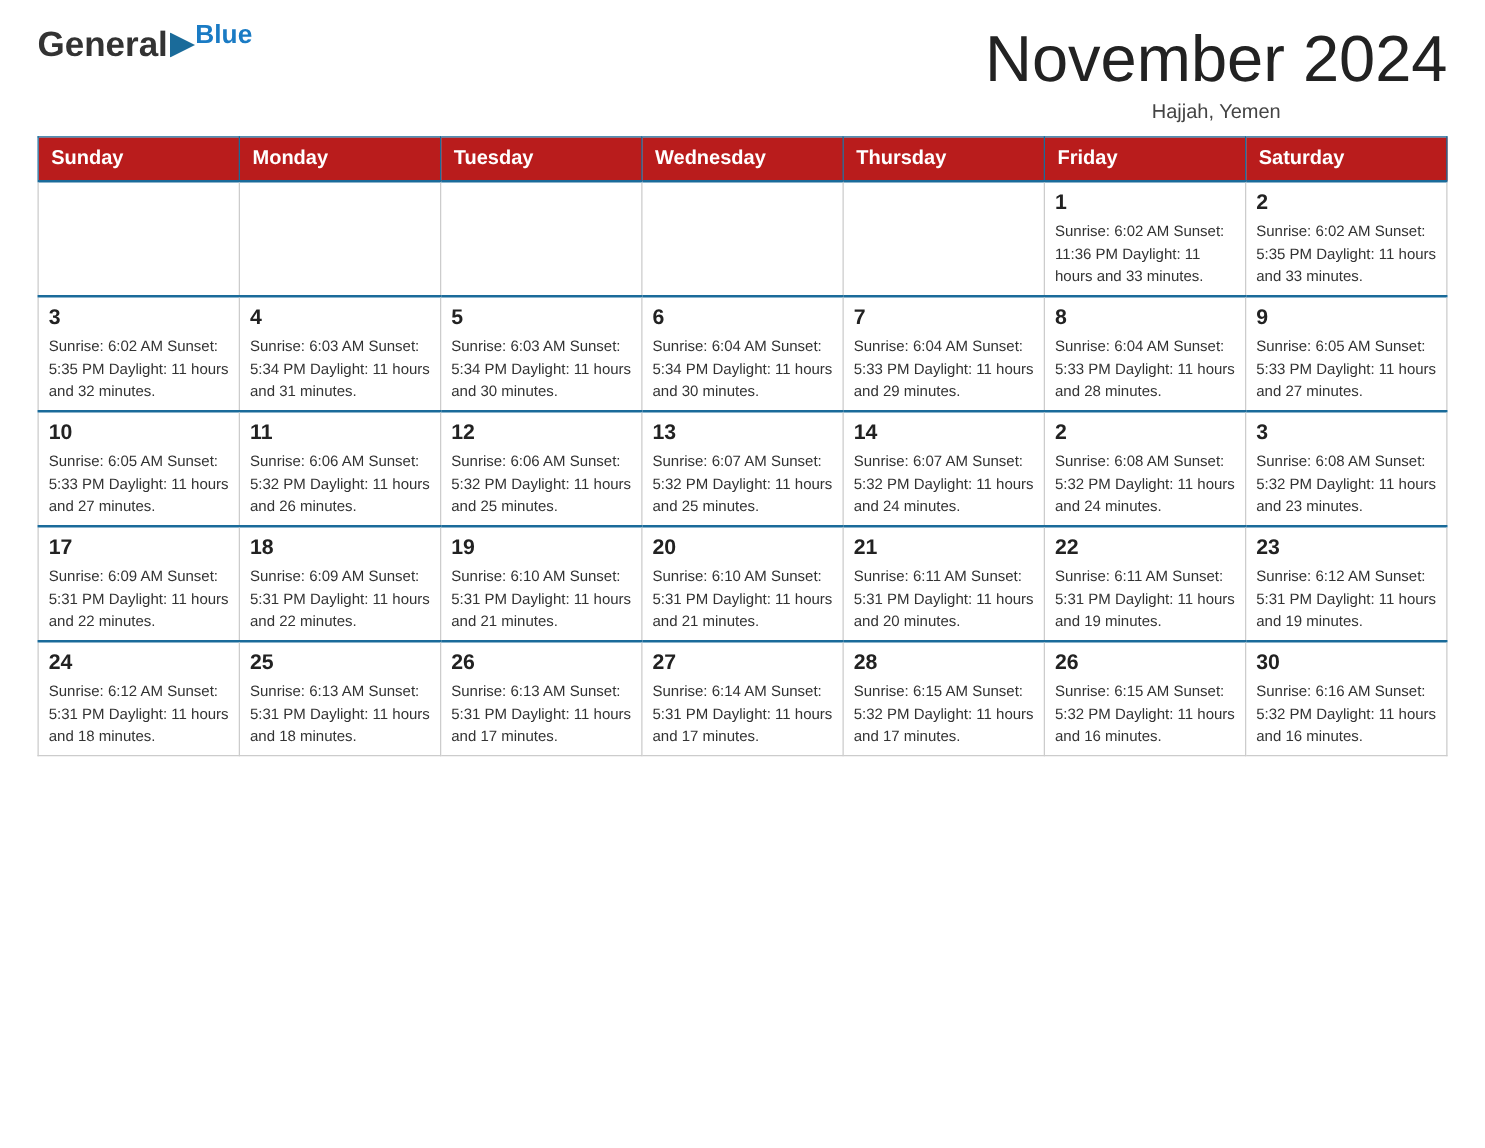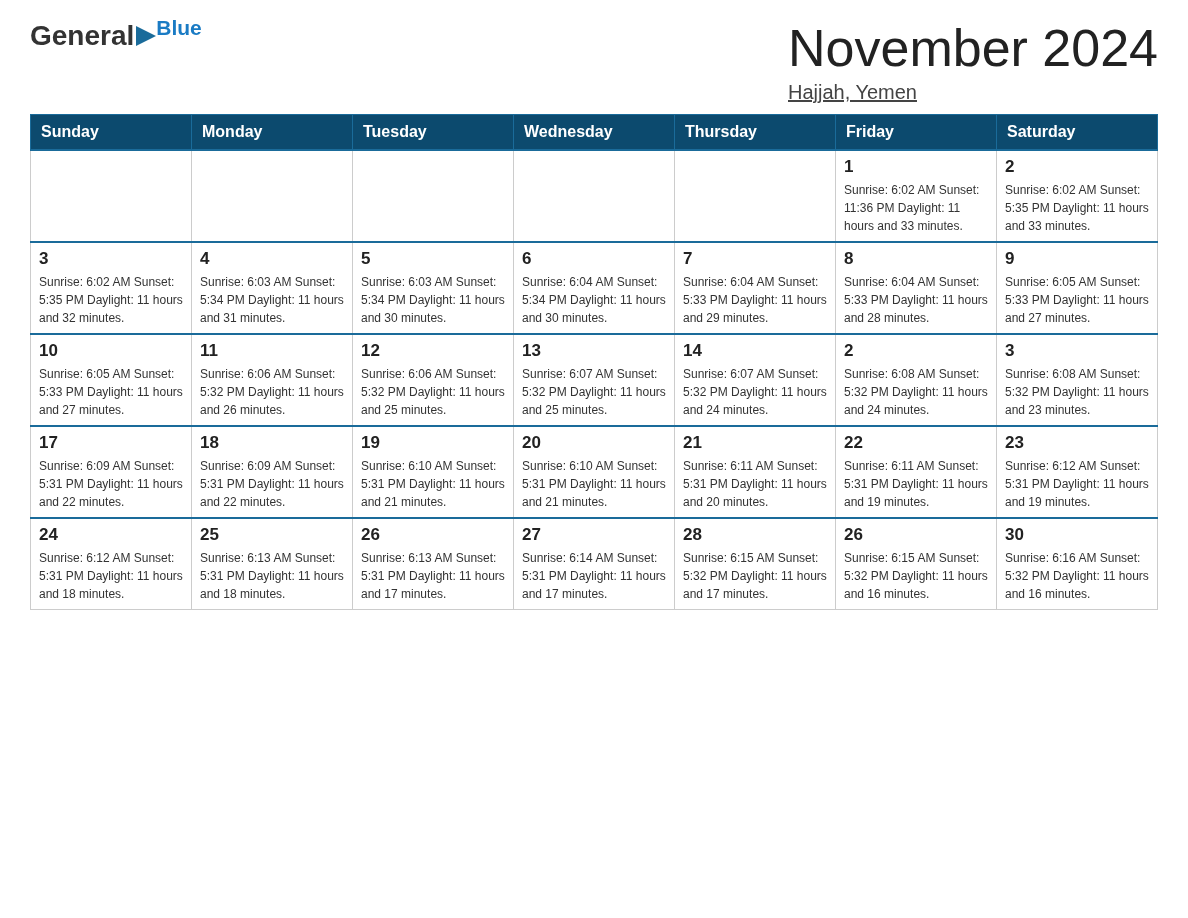--- a/index.html
+++ b/index.html
@@ -30,41 +30,40 @@
       align-items: center;
     }
     .logo-line2 {
       color: #1a7bc4;
       font-size: 21px;
       font-weight: bold;
       text-align: right;
       margin-top: -4px;
     }
     .title-block {
-      text-align: left;
+      text-align: center;
     }
     .calendar-title {
       font-size: 52px;
       font-weight: normal;
       color: #222;
       line-height: 1.1;
     }
     .calendar-subtitle {
-      font-size: 20px;
+      font-size: 16px;
       color: #444;
       margin-top: 4px;
-      text-decoration: underline;
     }
     .calendar-table {
       width: 100%;
       border-collapse: collapse;
       margin-top: 10px;
     }
     .calendar-table th {
-      background-color: #0c4a6e;
+      background-color: #b91c1c;
       color: #fff;
       font-size: 16px;
       font-weight: bold;
       padding: 8px 10px;
       border: 1px solid #1a6b9a;
       text-align: left;
     }
     .calendar-table td {
       border: 1px solid #ccc;
       vertical-align: top;

